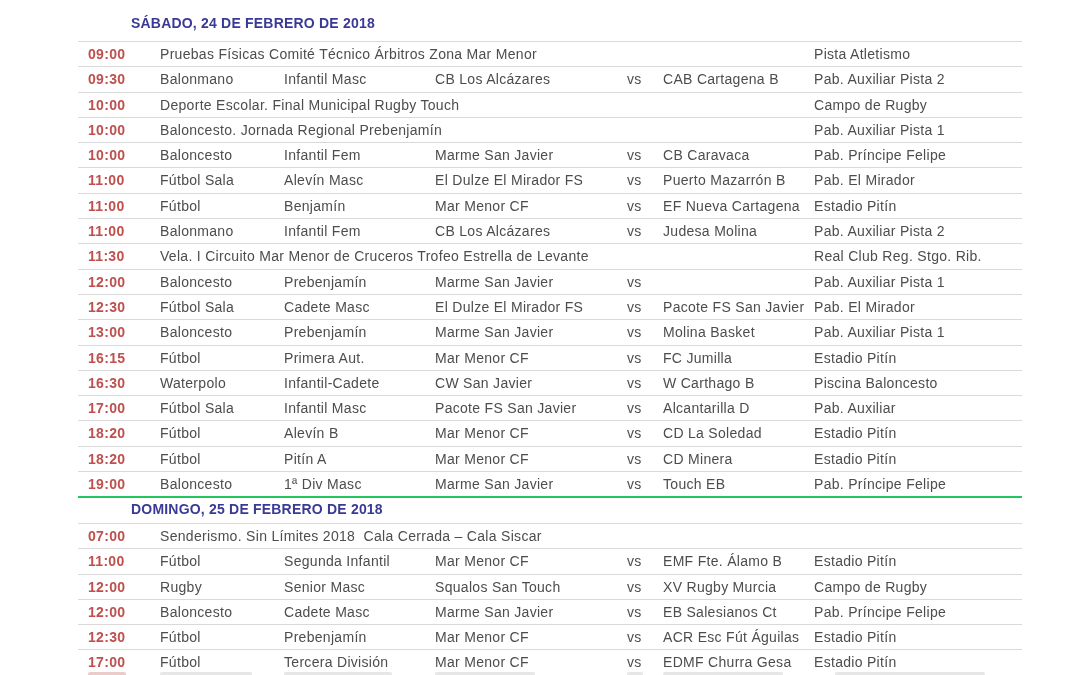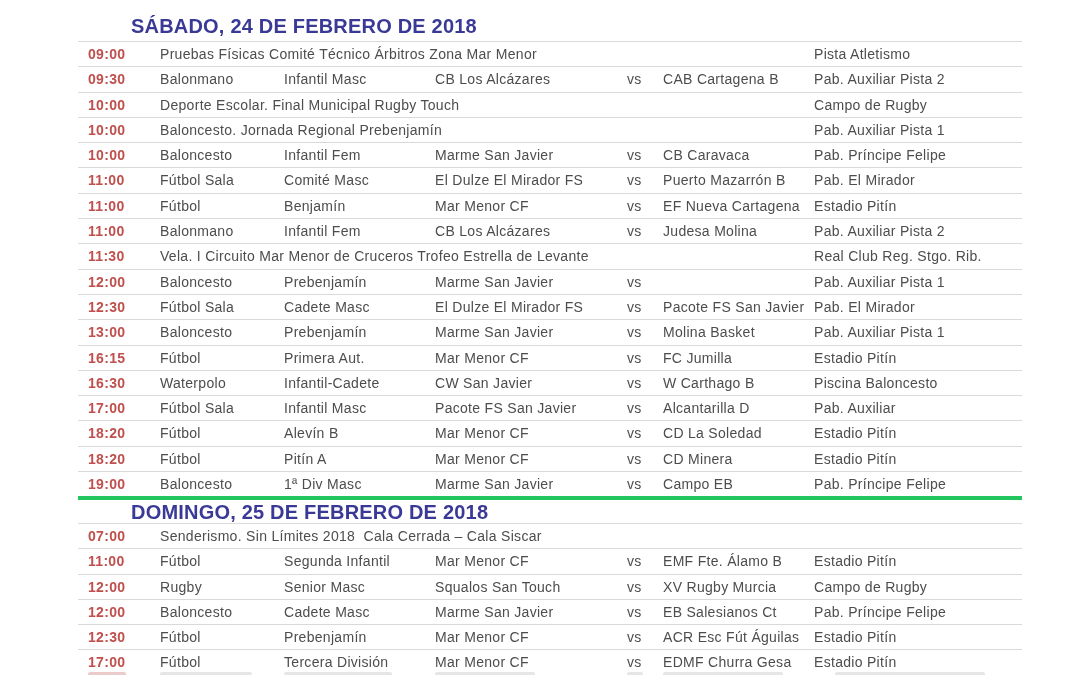--- a/index.html
+++ b/index.html
@@ -2,28 +2,28 @@
 <html><head>
 <meta charset="utf-8">
 <style>
   html,body{margin:0;padding:0;background:#fff;}
   .page{
     position:relative;width:1080px;height:675px;background:#ffffff;
     overflow:hidden;font-family:"Liberation Sans",sans-serif;
   }
   .day-header{
     position:absolute;left:131px;margin:0;
-    font-size:20px;font-weight:700;letter-spacing:.2px;
+    font-size:14px;font-weight:700;letter-spacing:.2px;
     color:#3A3A96;white-space:pre;
   }
   #sat-header{top:15px;}
   #sun-header{top:501px;}
   .tbl{
     position:absolute;left:78px;width:944px;
-    border-bottom:4px solid #22c55e;
+    border-bottom:2px solid #22c55e;
   }
   #sat-table{top:41px;}
   #sun-table{top:523px;}
   .row{
     position:relative;height:24.3px;
     border-top:1px solid #D9D9D9;
   }
   .cell{
     position:absolute;top:0;line-height:24.3px;font-size:14px;
     color:#4D4D4D;letter-spacing:.3px;white-space:pre;
@@ -84,21 +84,21 @@
         <span class="cell col-sport">Baloncesto</span>
         <span class="cell col-category">Infantil Fem</span>
         <span class="cell col-home">Marme San Javier</span>
         <span class="cell col-vs">vs</span>
         <span class="cell col-away">CB Caravaca</span>
         <span class="cell col-venue">Pab. Príncipe Felipe</span>
       </div>
       <div class="row">
         <span class="cell col-time">11:00</span>
         <span class="cell col-sport">Fútbol Sala</span>
-        <span class="cell col-category">Comité Masc</span>
+        <span class="cell col-category">Alevín Masc</span>
         <span class="cell col-home">El Dulze El Mirador FS</span>
         <span class="cell col-vs">vs</span>
         <span class="cell col-away">Puerto Mazarrón B</span>
         <span class="cell col-venue">Pab. El Mirador</span>
       </div>
       <div class="row">
         <span class="cell col-time">11:00</span>
         <span class="cell col-sport">Fútbol</span>
         <span class="cell col-category">Benjamín</span>
         <span class="cell col-home">Mar Menor CF</span>
@@ -190,21 +190,21 @@
         <span class="cell col-vs">vs</span>
         <span class="cell col-away">CD Minera</span>
         <span class="cell col-venue">Estadio Pitín</span>
       </div>
       <div class="row">
         <span class="cell col-time">19:00</span>
         <span class="cell col-sport">Baloncesto</span>
         <span class="cell col-category">1ª Div Masc</span>
         <span class="cell col-home">Marme San Javier</span>
         <span class="cell col-vs">vs</span>
-        <span class="cell col-away">Campo EB</span>
+        <span class="cell col-away">Touch EB</span>
         <span class="cell col-venue">Pab. Príncipe Felipe</span>
       </div>
     </div>
 
   <h2 id="sun-header" class="day-header">DOMINGO, 25 DE FEBRERO DE 2018</h2>
 
   <div id="sun-table" class="tbl">
       <div class="row">
         <span class="cell col-time">07:00</span>
         <span class="cell col-event">Senderismo. Sin Límites 2018  Cala Cerrada – Cala Siscar</span>

